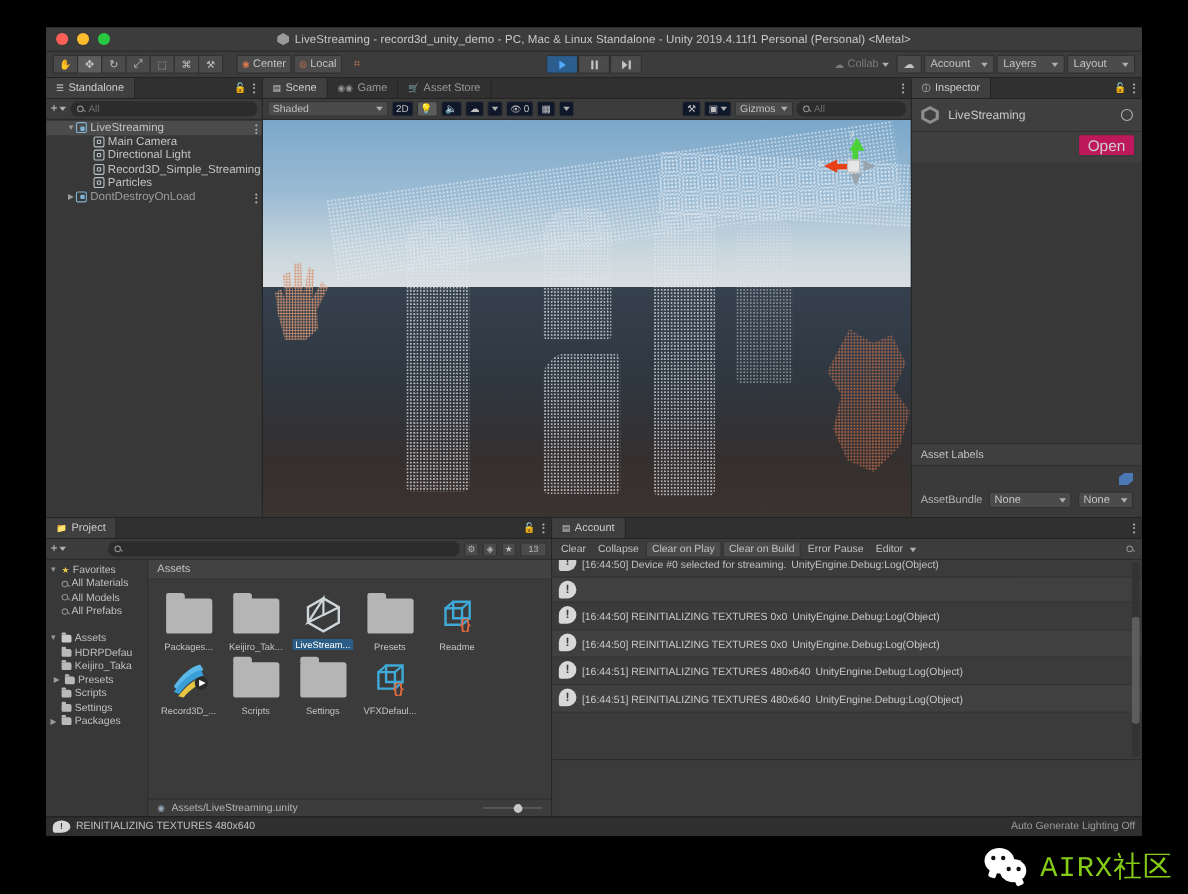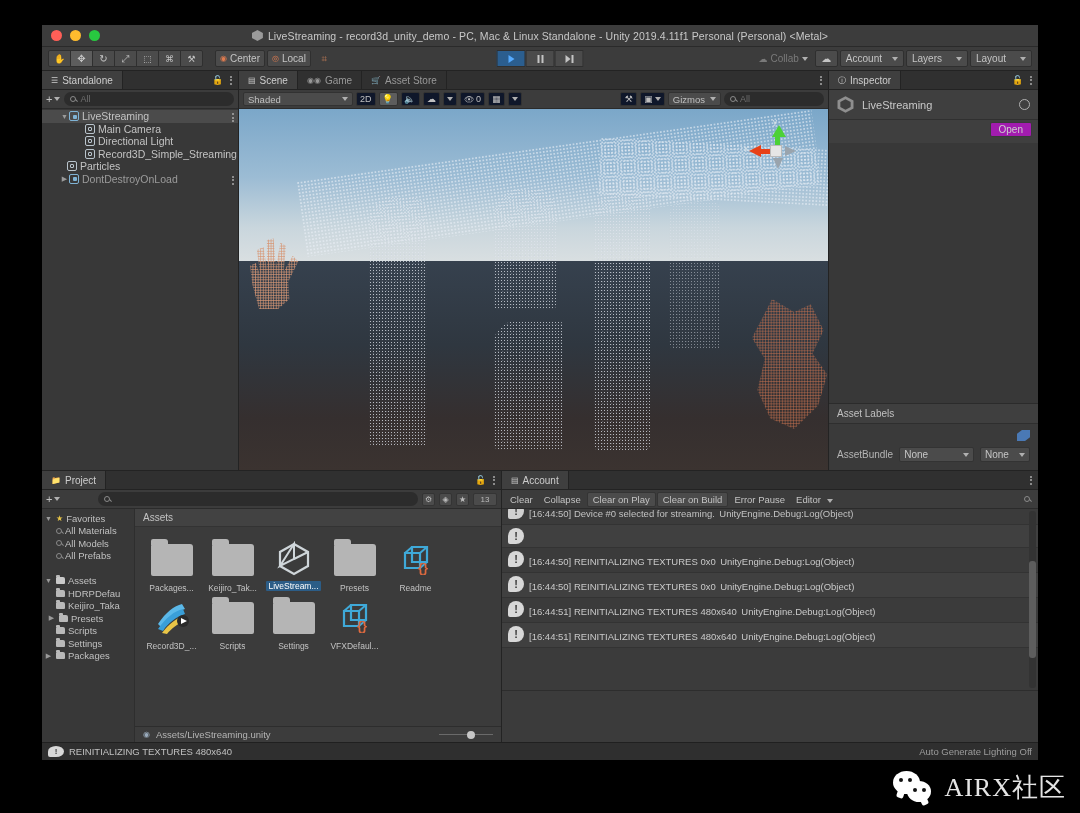--- a/index.html
+++ b/index.html
@@ -203,22 +203,22 @@
     position:relative;
   }
   .unity-logo-sm::after {
     content:''; position:absolute; inset:2.5px; background:#3f3f3f;
     clip-path: polygon(50% 6%, 93% 29%, 93% 71%, 50% 94%, 7% 71%, 7% 29%);
   }
   .insp-name { font-size:11px; color:#c9c9c9; flex:1; }
   .gear { width:11px;height:11px;border:1.5px solid #b0b0b0;border-radius:50%; }
   .openrow { background:#3f3f3f; display:flex; justify-content:flex-end; padding:2px 6px 6px; }
   .openbtn {
-    background:#a21caf; border:1px solid #3a3a3a; border-radius:2px;
-    color:#cfcfcf; font-size:10px; padding:1px 8px;text-align:center;
+    background:#be185d; border:1px solid #3a3a3a; border-radius:2px;
+    color:#cfcfcf; font-size:14px; padding:1px 8px;text-align:center;
   }
   .insp-fill { flex:1; background:#383838; }
   .asset-labels { border-top:1px solid #2b2b2b; background:#3a3a3a; }
   .al-head { font-size:10px; color:#c0c0c0; padding:4px 8px; background:#3f3f3f; border-bottom:1px solid #2e2e2e;}
   .al-body { padding:6px 8px 8px; display:flex; flex-direction:column; gap:6px; }
   .al-tag-row { display:flex; justify-content:flex-end; }
   .tagicon { width:13px;height:11px; background:#4a79b5; clip-path: polygon(0 35%,38% 0,100% 0,100% 65%,62% 100%,0 100%); }
   .ab-row { display:flex; align-items:center; gap:6px; font-size:10px; color:#b5b5b5; }
   .ab-sel {
     background:#4b4b4b; border:1px solid #333; border-radius:2px;
@@ -309,21 +309,21 @@
   }
   .wechat .b2 {
     position:absolute; left:14px; top:10px; width:24px;height:21px;background:#fff;
     border-radius:50%;
   }
   .wechat .b2::after {
     content:''; position:absolute; right:3px; bottom:-3px; width:7px;height:7px;background:#fff;
     border-radius:2px; transform:rotate(-25deg);
   }
   .wechat .e { position:absolute; width:4px;height:4px;border-radius:50%;background:#111; }
-  .wm-text { color:#e5e5e5; font-size:26px; letter-spacing:1px; font-family:Liberation Serif, serif; }
+  .wm-text { color:#84cc16; font-size:26px; letter-spacing:1px; font-family:Liberation Mono, monospace; }
 </style>
 </head>
 <body>
 
 <div class="desktop">
   <div class="window">
 
     <div class="titlebar">
       <div class="traffic">
         <span class="dot red"></span>
@@ -458,21 +458,21 @@
             <span>Main Camera</span>
           </div>
           <div class="hrow" style="padding-left:43px">
             <span class="go-icon cube"></span>
             <span>Directional Light</span>
           </div>
           <div class="hrow" style="padding-left:43px">
             <span class="go-icon cube"></span>
             <span>Record3D_Simple_Streaming</span>
           </div>
-          <div class="hrow" style="padding-left:25px">
+          <div class="hrow" style="padding-left:43px">
             <span class="go-icon cube"></span>
             <span>Particles</span>
           </div>
           <div class="hrow" style="padding-left:18px">
             <span class="arrow">▶</span>
             <span class="go-icon prefab"></span>
             <span style="color:#9b9b9b">DontDestroyOnLoad</span>
             <span class="kebab">
                 <i></i>
                 <i></i>

